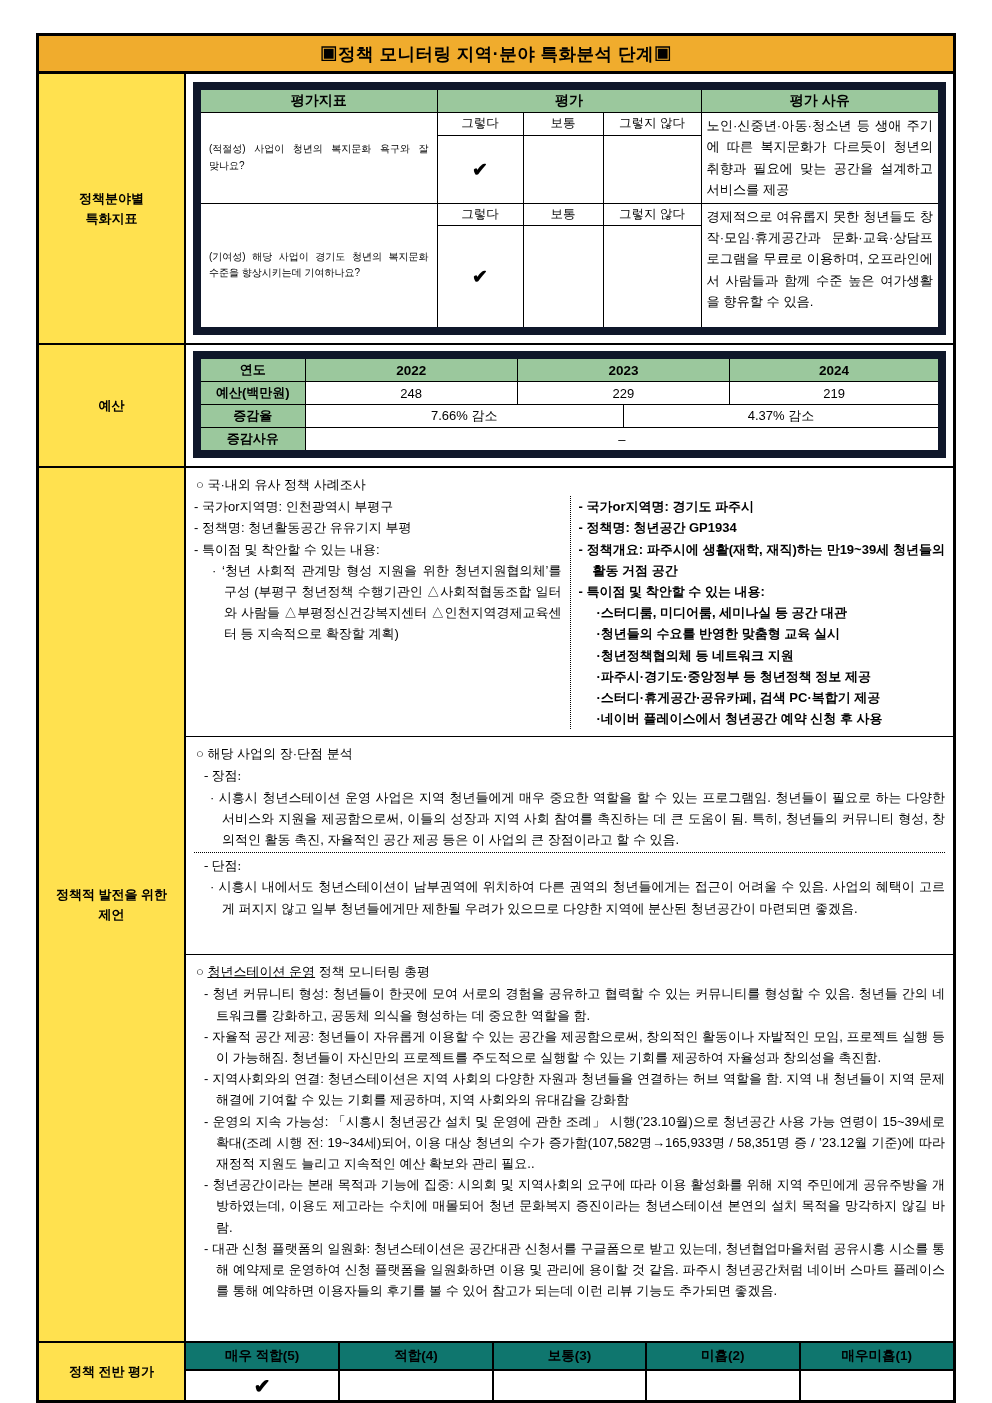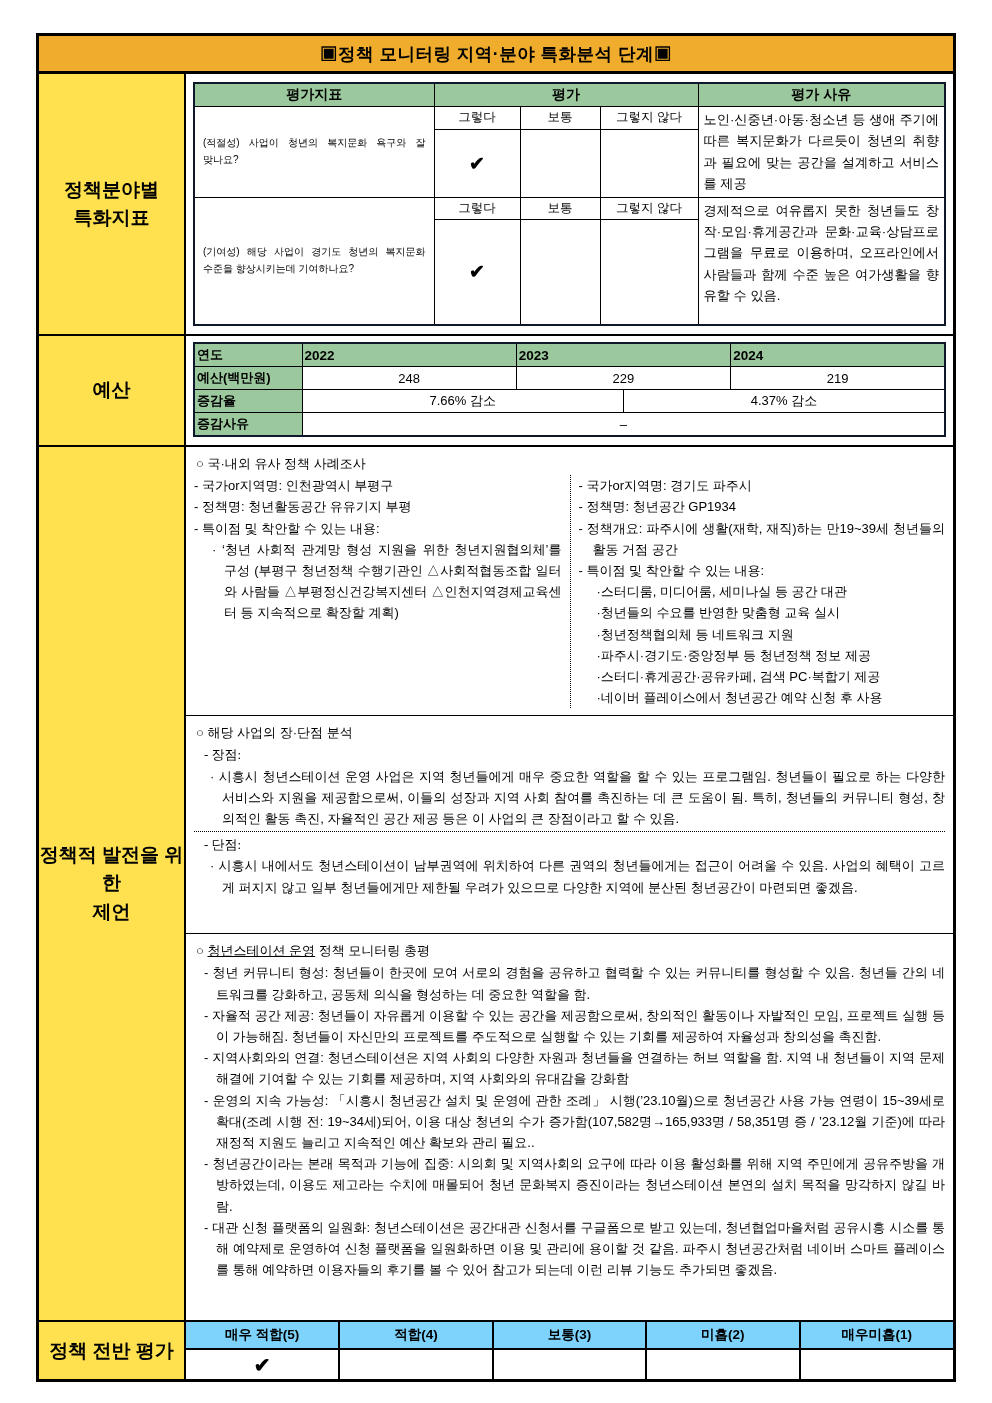--- a/index.html
+++ b/index.html
@@ -15,59 +15,59 @@
   .title-bar {
     height:38px; background:#F0AC2D; border-bottom:3px solid #000;
     display:flex; align-items:center; justify-content:center;
     font-weight:bold; font-size:17.5px; letter-spacing:.5px;
   }
   .section { display:grid; grid-template-columns:147px 1fr; border-bottom:2px solid #000; }
   .section:last-child { border-bottom:none; }
   .side-label {
     background:#FFE14F; border-right:2px solid #000;
     display:flex; align-items:center; justify-content:center;
-    font-weight:bold; font-size:19px; text-align:center;
+    font-weight:bold; font-size:13px; text-align:center;
     white-space:pre-line; line-height:1.5;
   }
   .content { background:#fff; }
   .pad { padding:8px 7px; }
 
   table { border-collapse:collapse; width:100%; table-layout:fixed; }
-  .inner-tbl { border:2px solid #0f172a; }
+  .inner-tbl { border:8px solid #0f172a; }
   .inner-tbl th, .inner-tbl td { border:1.5px solid #000; }
   th.green { background:#9BC89D; font-weight:bold; font-size:14px; padding:2px; }
-  td.green { background:#9BC89D; font-weight:bold; font-size:13.5px; padding:2px; text-align:left; }
+  td.green { background:#9BC89D; font-weight:bold; font-size:13.5px; padding:2px; text-align:center; }
 
   
   .eval-tbl .question { font-size:10px; text-align:justify; padding:0 8px; vertical-align:middle; line-height:1.65; word-break:keep-all; }
   .eval-tbl .scale { font-size:12.5px; text-align:center; height:22px; font-weight:normal; background:#fff; }
   .eval-tbl .checkcell { text-align:center; vertical-align:middle; font-size:19px; font-weight:bold; }
   .eval-tbl .reason { font-size:13.2px; text-align:justify; padding:2px 5px; vertical-align:top; line-height:1.62; word-break:break-all; }
 
   
   .budget-tbl th, .budget-tbl td { height:22px; font-size:13px; }
   .budget-tbl .num { text-align:center; font-weight:normal; }
   .budget-tbl .yr { font-size:13.5px; }
 
   
   .subsec { border-bottom:1.5px solid #000; padding:6px 8px 7px 8px; font-size:13px; line-height:1.63; }
   .subsec:last-child { border-bottom:none; }
   .h-line { font-size:13px; padding-left:2px; margin-bottom:1px; }
   .cols { display:grid; grid-template-columns:1fr 1fr; }
-  .col-r { border-left:1.5px dotted #000; padding-left:8px; }
+  .col-r { border-left:1.5px dotted #000; padding-left:8px;font-weight:bold; }
   .col-l { padding-right:8px; }
   .item { text-align:justify; word-break:break-all; padding-left:14px; text-indent:-14px; }
   .item.sub { padding-left:30px; text-indent:-12px; }
   .para { text-align:justify; word-break:break-all; padding-left:28px; text-indent:-12px; }
   .plabel { padding-left:10px;font-family:Liberation Serif, serif; }
   .dotted-div { border-top:1.5px dotted #000; margin:2px 0 2px 0; }
   .underl { text-decoration:underline; }
 
   
-  .rating-tbl th { background:#7dd3fc; font-weight:bold; font-size:13.5px; height:27px; border:2px solid #000; }
+  .rating-tbl th { background:#0f766e; font-weight:bold; font-size:13.5px; height:27px; border:2px solid #000; }
   .rating-tbl td { height:30px; border:2px solid #000; text-align:center; font-size:20px; font-weight:bold; }
   .rating-tbl tr > *:first-child { border-left:none; }
   .rating-tbl tr > *:last-child { border-right:none; }
   .rating-tbl tr:first-child > * { border-top:none; }
   .rating-tbl tr:last-child > * { border-bottom:none; }
 
   
   .sec1 .content { min-height:243px; }
   .sec2 .content { min-height:96px; }
   .sec3-a { min-height:258px; }

